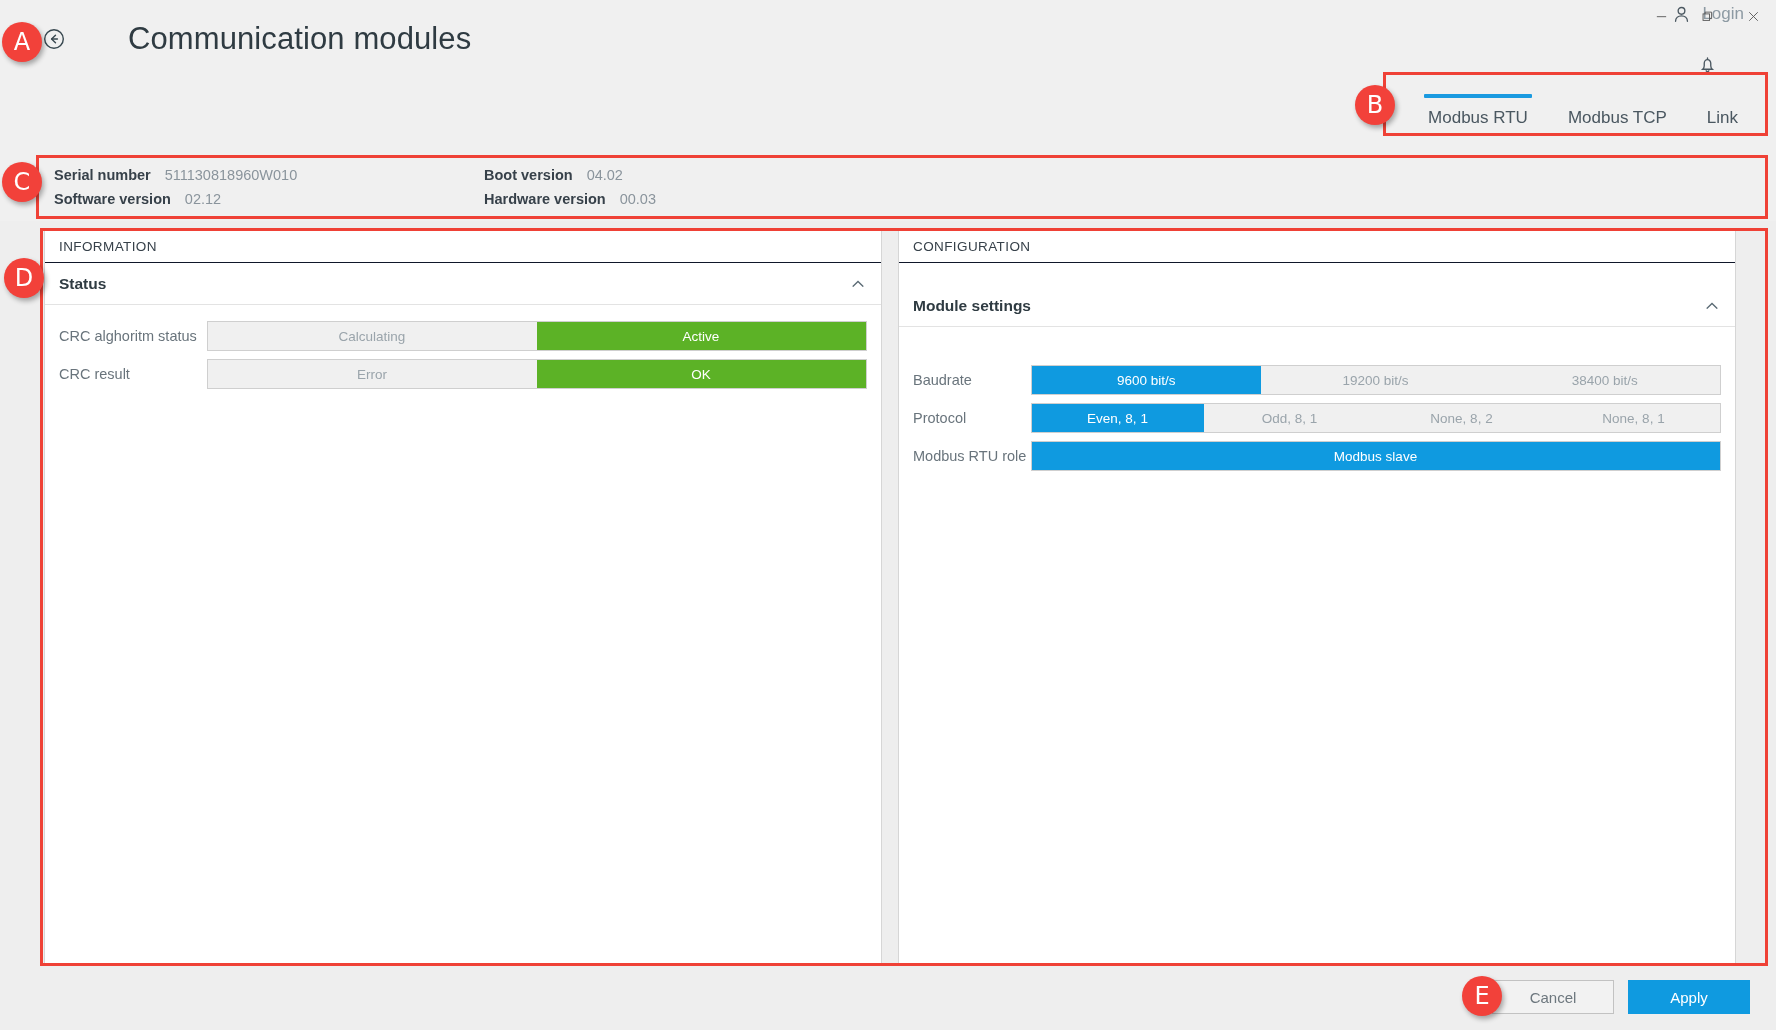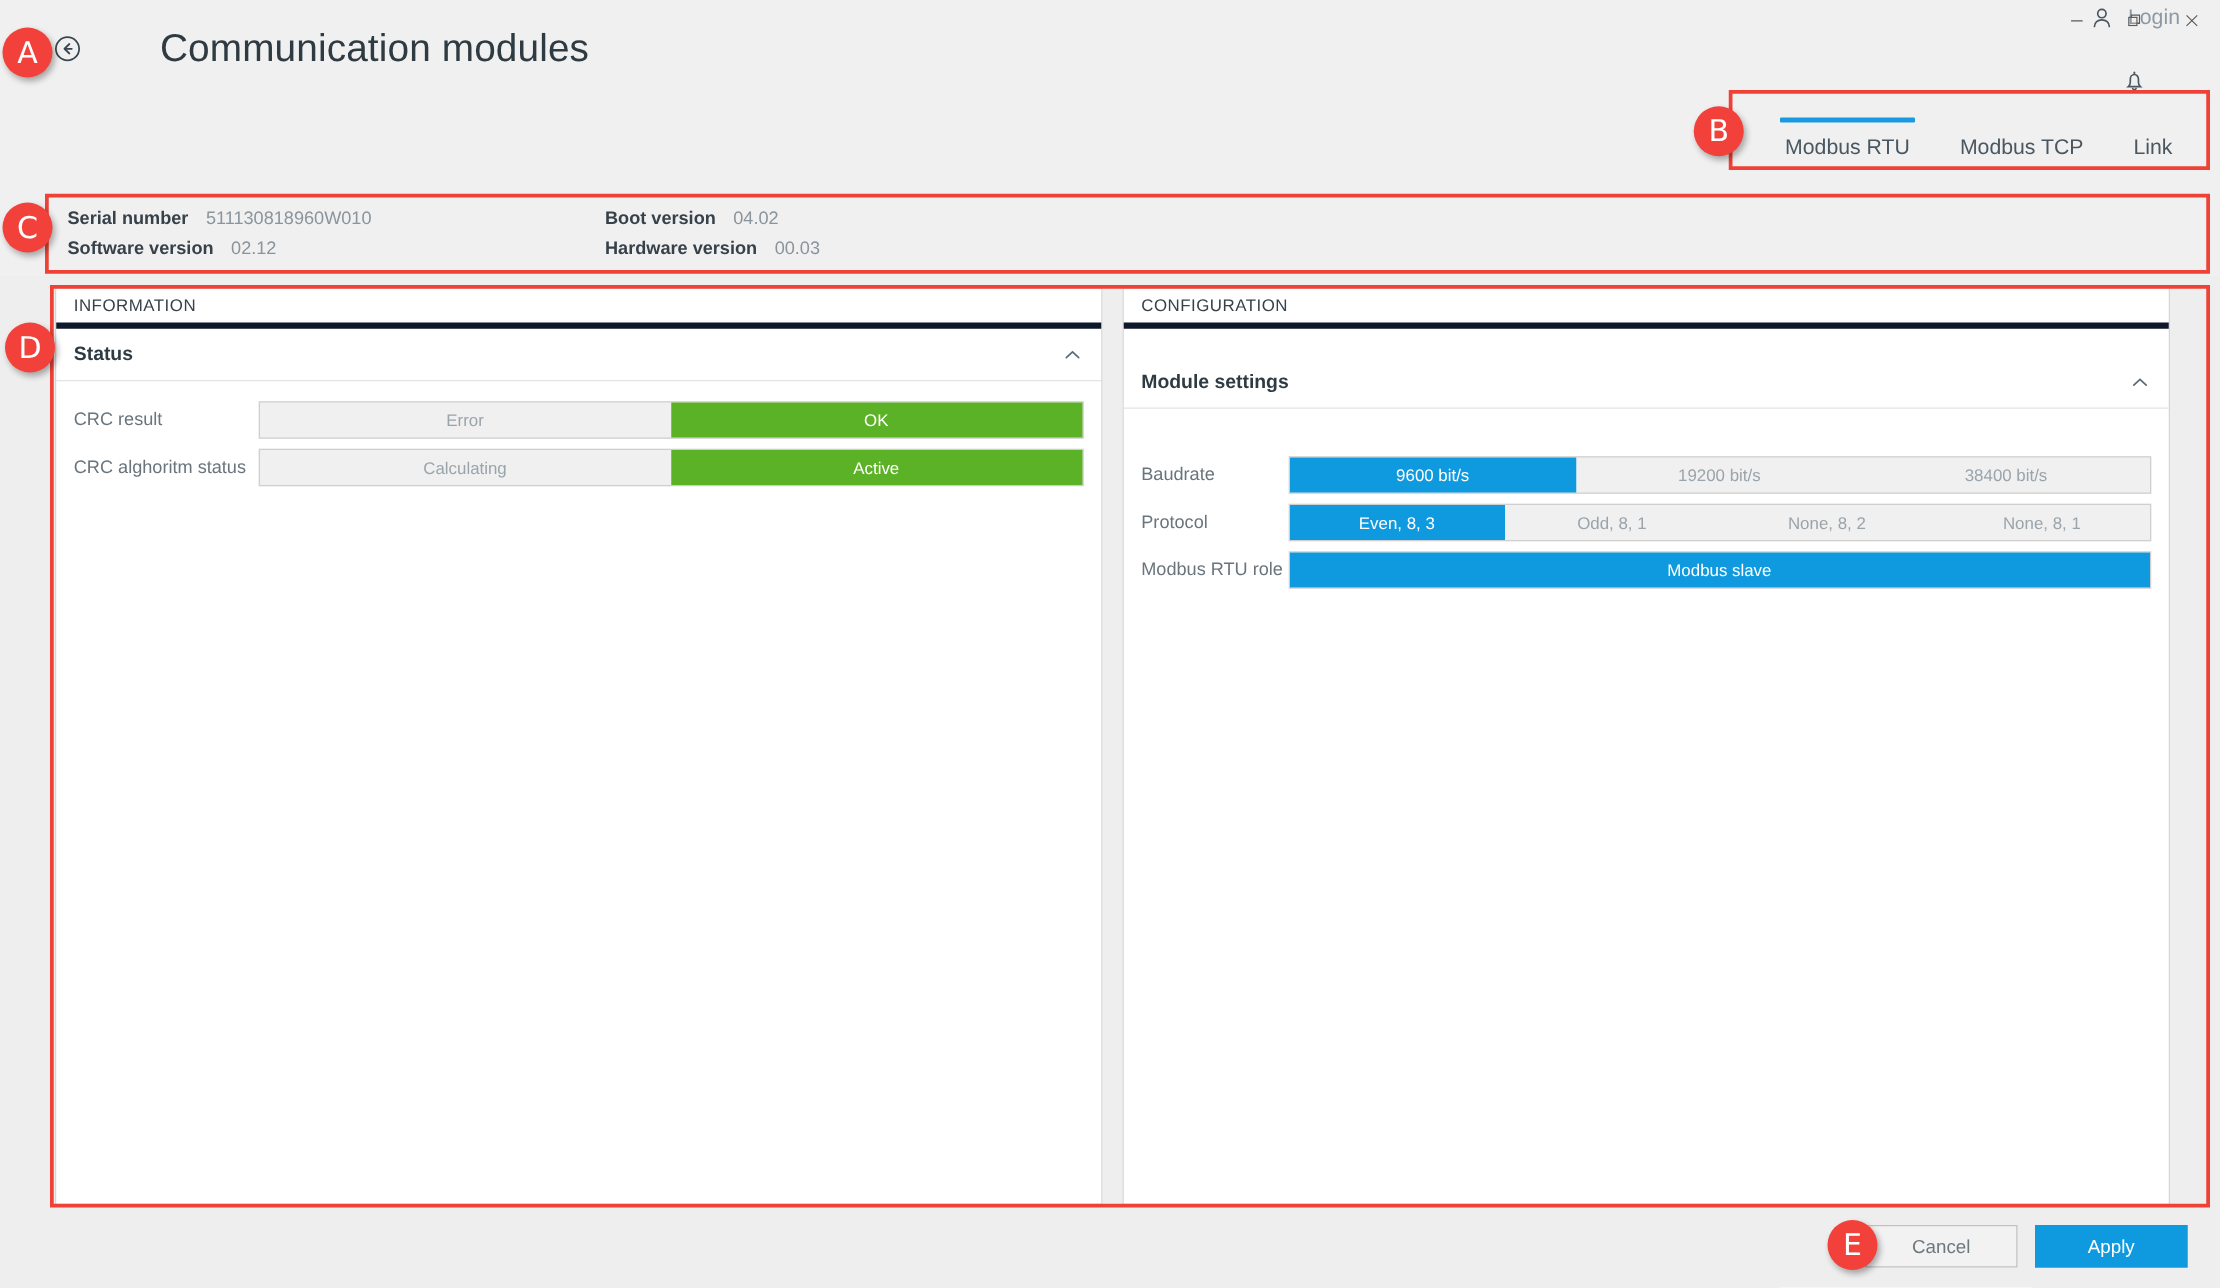--- a/index.html
+++ b/index.html
@@ -91,21 +91,21 @@
     display: flex; gap: 16px;
   }
   .panel {
     background: #ffffff; border: 1px solid #d6d6d6;
     display: flex; flex-direction: column;
   }
   .panel.left  { width: 838px; }
   .panel.right { width: 838px; gap: 22px; }
   .panel-header {
     height: 32px; display: flex; align-items: center;
-    padding-left: 14px; border-bottom: 5px solid #0f172a;
+    padding-left: 14px; border-bottom: 1px solid #0f172a;
     font-size: 13.5px; color: #37414a; letter-spacing: .4px;
   }
   .section-header {
     height: 42px; display: flex; align-items: center;
     padding: 0 14px 0 14px; border-bottom: 1px solid #e3e3e3;
   }
   .section-title { font-size: 15.5px; color: #2f3b42; font-weight: bold; }
   .chevron { margin-left: auto; color: #5a6a74; display:flex; cursor: pointer; }
   .panel-body { flex: 1; padding: 16px 14px 0 14px; overflow: hidden; }
 
@@ -281,32 +281,32 @@
         <span class="section-title">Status</span>
         <span class="chevron">
           <svg viewBox="0 0 20 20" width="18" height="18" fill="none" stroke="#5a6a74" stroke-width="1.5" stroke-linecap="round">
               <path d="M4.5 12.4 10 7.2l5.5 5.2"></path>
             </svg>
         </span>
       </div>
       <div class="panel-body">
 
         <div class="ctrl-row">
+          <span class="ctrl-label">CRC alghoritm status</span>
+          <div class="seg">
+            <div class="seg-item">Calculating</div>
+            <div class="seg-item sel-green">Active</div>
+          </div>
+        </div>
+
+        <div class="ctrl-row">
           <span class="ctrl-label">CRC result</span>
           <div class="seg">
             <div class="seg-item">Error</div>
             <div class="seg-item sel-green">OK</div>
-          </div>
-        </div>
-
-        <div class="ctrl-row">
-          <span class="ctrl-label">CRC alghoritm status</span>
-          <div class="seg">
-            <div class="seg-item">Calculating</div>
-            <div class="seg-item sel-green">Active</div>
           </div>
         </div>
 
       </div>
     </div>
 
     <div class="panel right">
       <div class="panel-header">CONFIGURATION</div>
       <div class="section-header">
         <span class="section-title">Module settings</span>
@@ -324,21 +324,21 @@
           <div class="seg">
             <div class="seg-item sel-blue">9600 bit/s</div>
             <div class="seg-item">19200 bit/s</div>
             <div class="seg-item">38400 bit/s</div>
           </div>
         </div>
 
         <div class="ctrl-row">
           <span class="ctrl-label">Protocol</span>
           <div class="seg">
-            <div class="seg-item sel-blue">Even, 8, 3</div>
+            <div class="seg-item sel-blue">Even, 8, 1</div>
             <div class="seg-item">Odd, 8, 1</div>
             <div class="seg-item">None, 8, 2</div>
             <div class="seg-item">None, 8, 1</div>
           </div>
         </div>
 
         <div class="ctrl-row">
           <span class="ctrl-label">Modbus RTU role</span>
           <div class="seg">
             <div class="seg-item sel-blue">Modbus slave</div>

